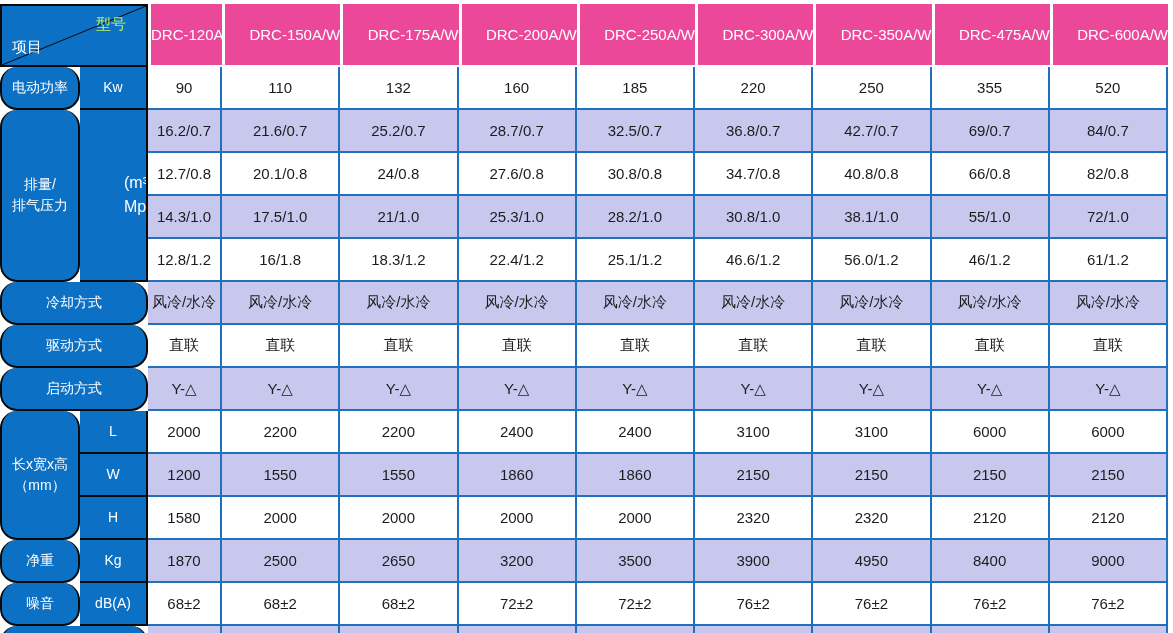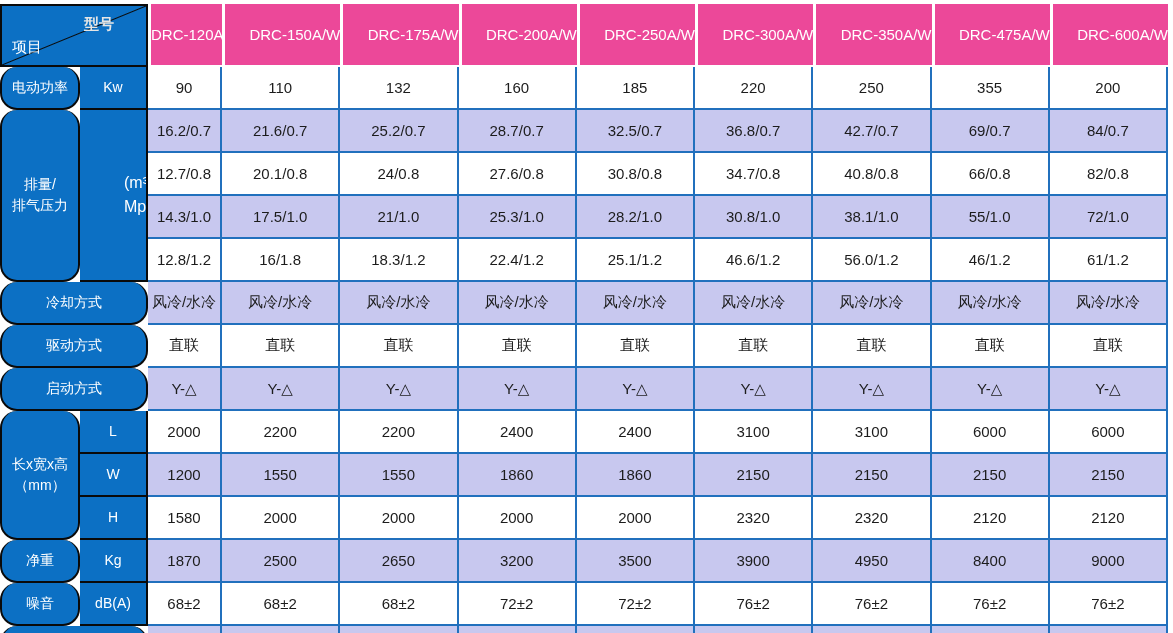--- a/index.html
+++ b/index.html
@@ -46,22 +46,22 @@
     border: 2px solid #0a0a0a;
     vertical-align: middle;
   }
   .diag {
     position: absolute;
     inset: 0;
     background: linear-gradient(to bottom right,
       rgba(0,0,0,0) calc(50% - 1px), #0a0a0a 50%, rgba(0,0,0,0) calc(50% + 1px));
   }
   .c-tr {
-    position: absolute; top: 9px; right: 32px;
-    color: #e5e5e5; font-size: 15px; font-weight: bold;
+    position: absolute; top: 9px; right: 20px;
+    color: #bef264; font-size: 15px;
   }
   .c-bl {
     position: absolute; bottom: 8px; left: 10px;
     color: #ffffff; font-size: 15px;
   }
 
   
   td.lbl {
     background: #0C70C4;
     color: #ffffff;
@@ -131,21 +131,21 @@
         <td class="lbl lc">电动功率</td>
         <td class="lbl">Kw</td>
         <td class="val">90</td>
         <td class="val">110</td>
         <td class="val">132</td>
         <td class="val">160</td>
         <td class="val">185</td>
         <td class="val">220</td>
         <td class="val">250</td>
         <td class="val">355</td>
-        <td class="val">200</td>
+        <td class="val">520</td>
       </tr>
 
       <tr class="drow lav">
         <td class="lbl lc" rowspan="4">排量/
 排气压力</td>
         <td class="lbl sm" rowspan="4">(m³/min)
 Mpa</td>
         <td class="val">16.2/0.7</td>
         <td class="val">21.6/0.7</td>
         <td class="val">25.2/0.7</td>

